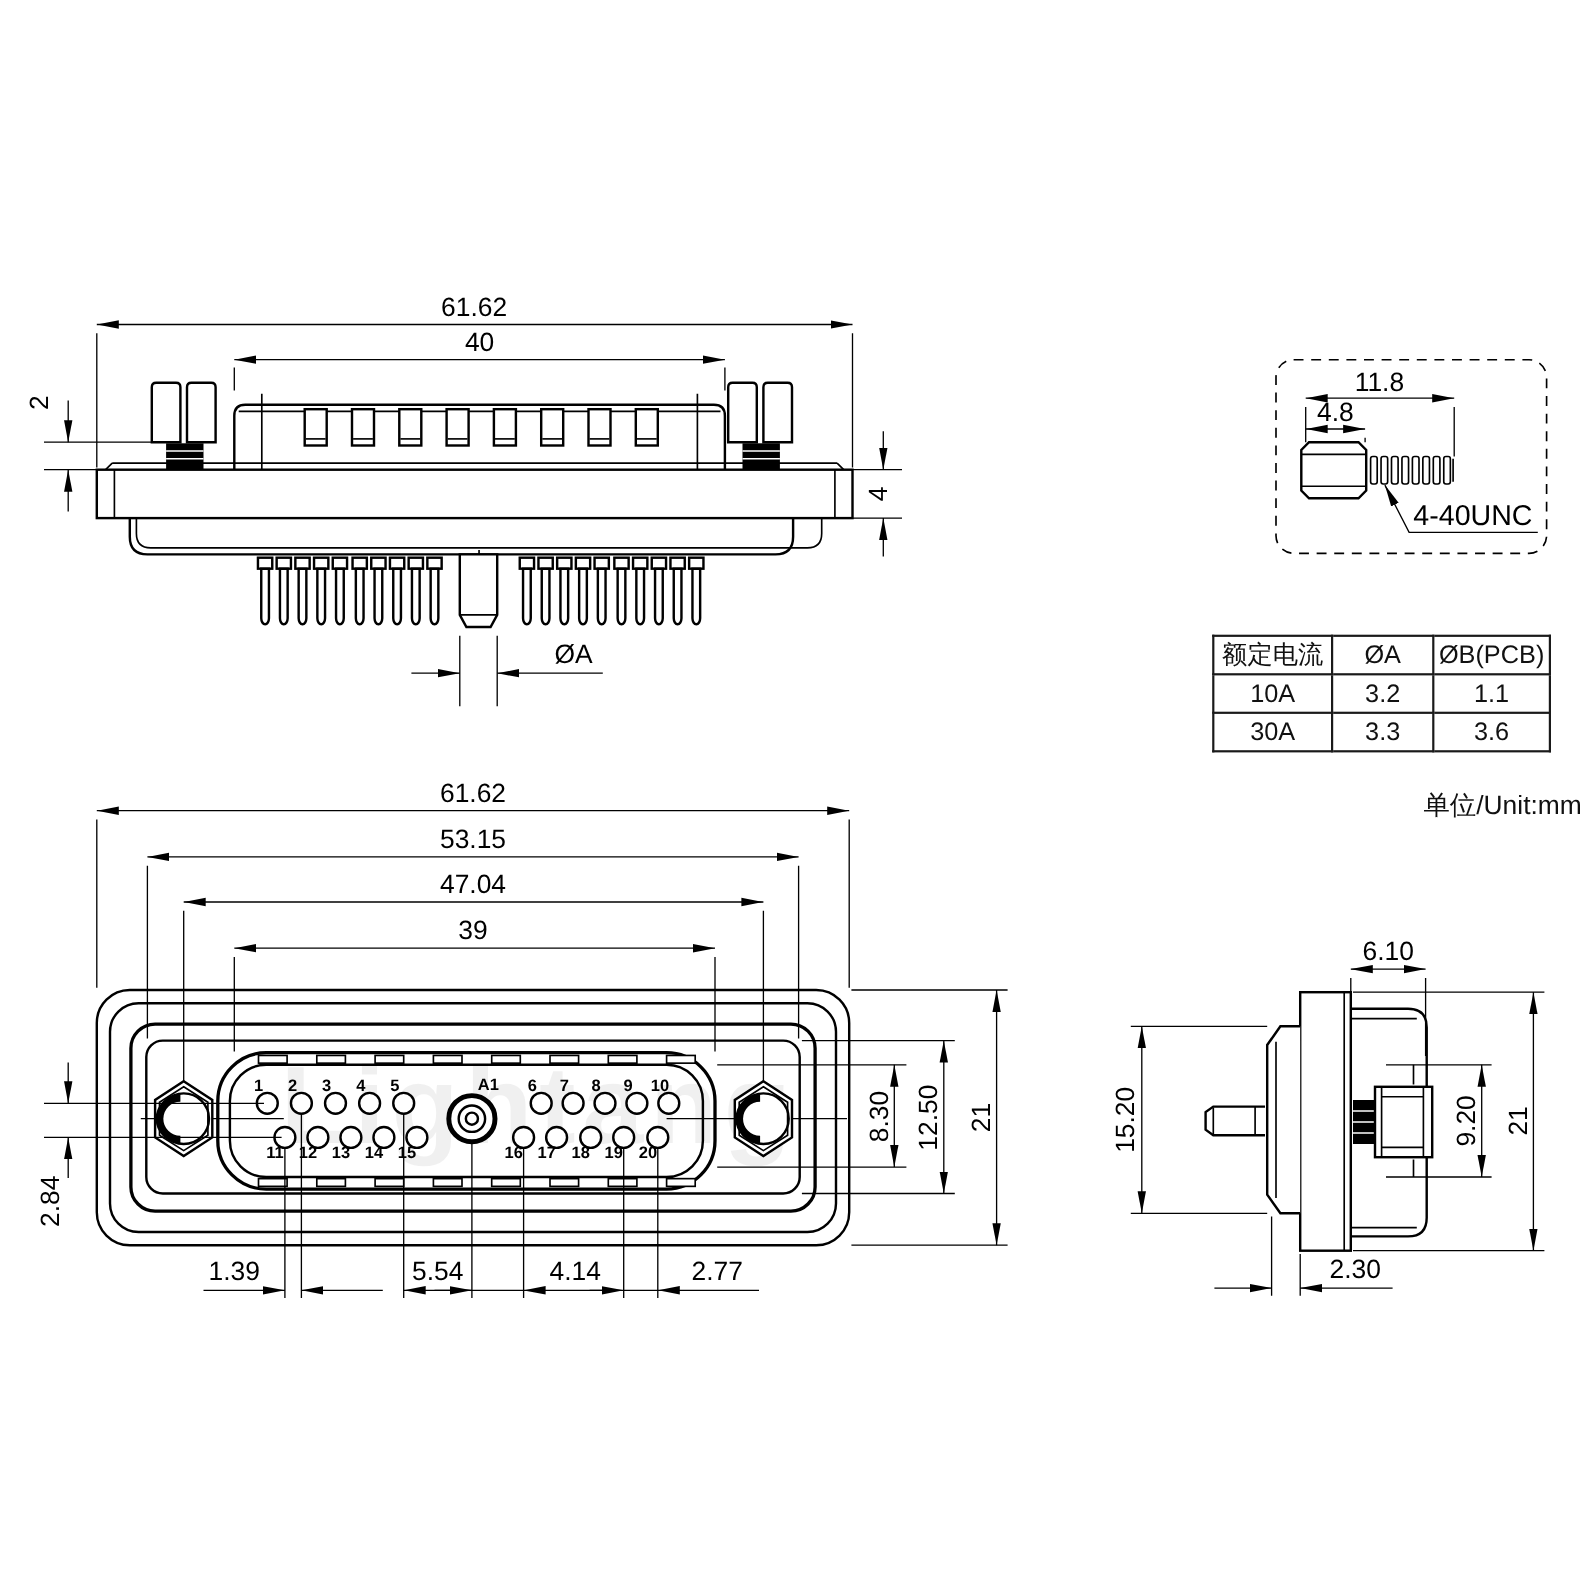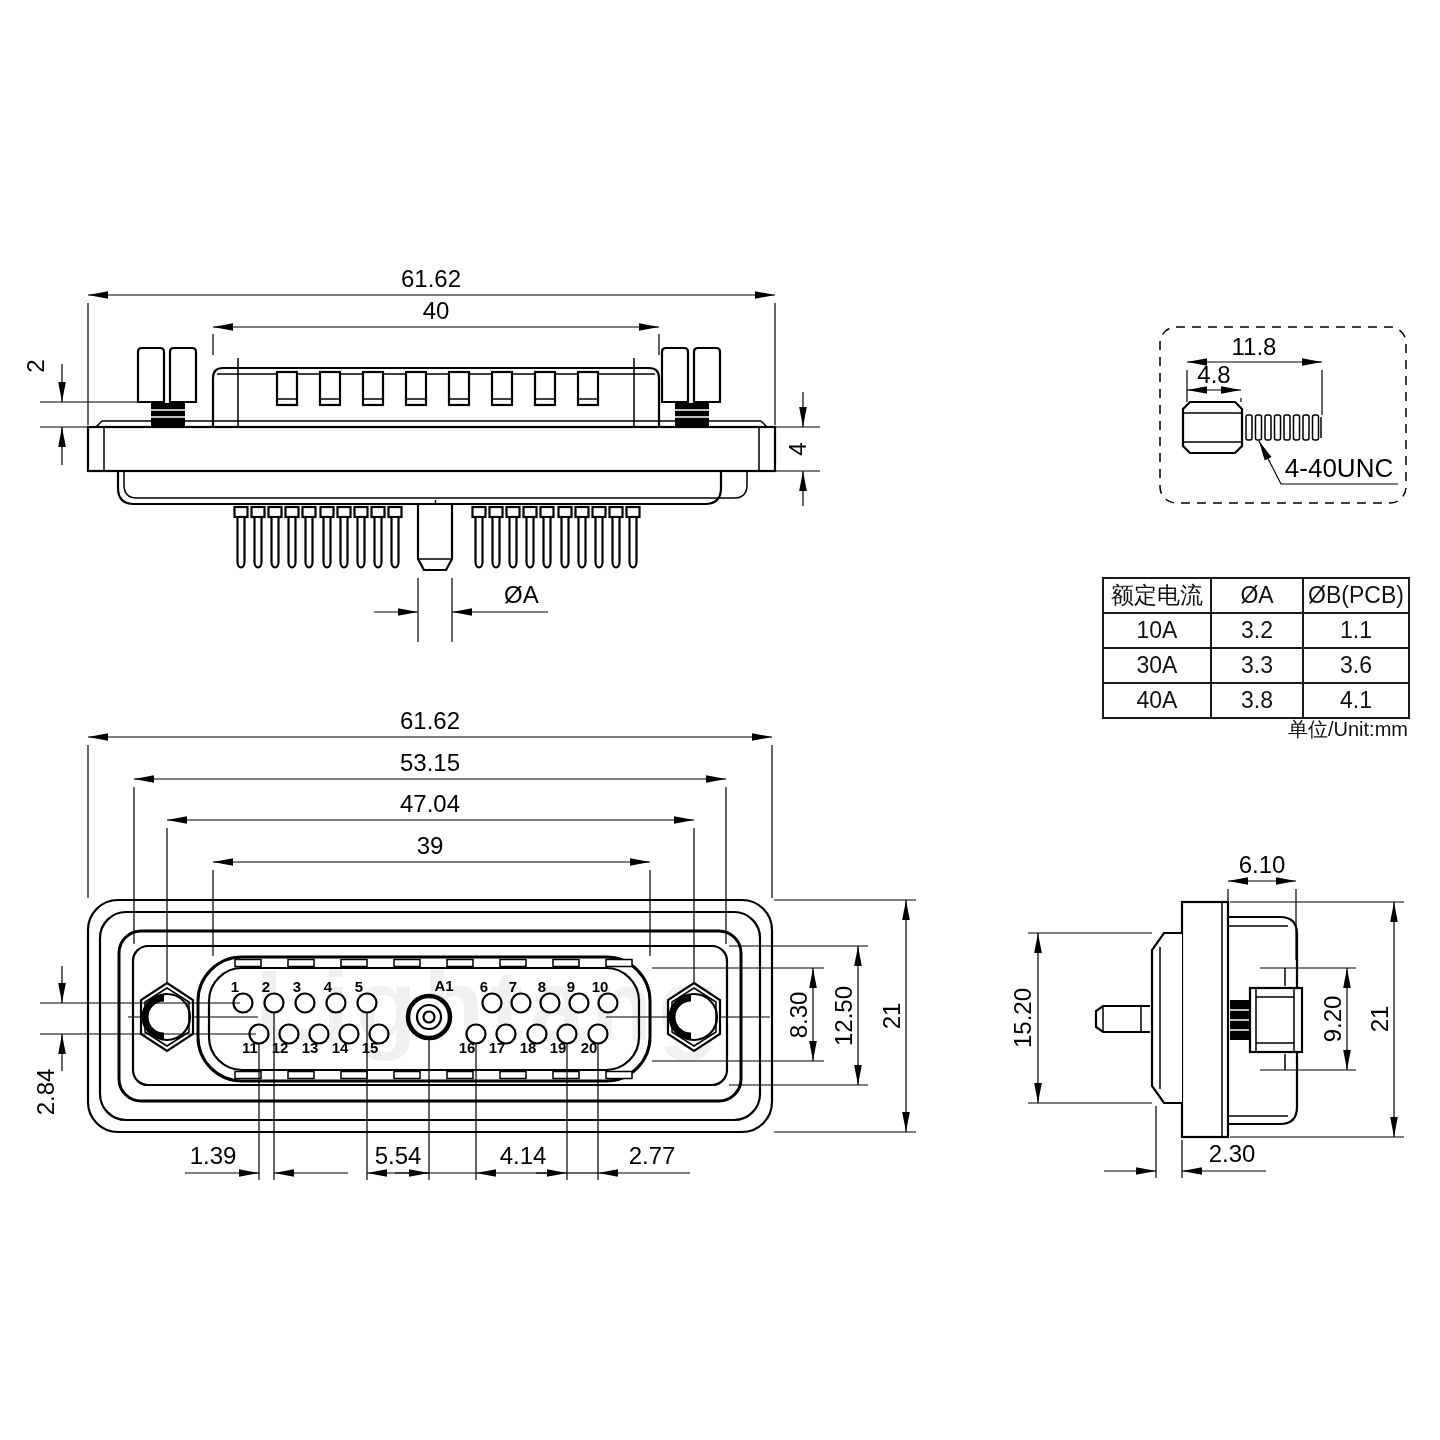--- a/index.html
+++ b/index.html
@@ -15,22 +15,22 @@
   svg .wf{fill:#fff;}
   svg .blk{fill:#000;stroke:none;}
   svg text{font-family:"Liberation Sans",sans-serif;font-size:24px;fill:#000;}
   svg text.tp{font-size:15px;font-weight:bold;}
   svg text.tbig{font-size:26px;}
   
   #spec{position:absolute;left:1102px;top:537px;border-collapse:collapse;
         table-layout:fixed;width:306px;margin-top:40px;}
   #spec td,#spec th{border:2.2px solid #1a1a1a;text-align:center;vertical-align:middle;
         height:33px;font-size:23px;font-weight:normal;color:#111;padding:0;}
-  #unit{position:absolute;left:1150px;top:716px;width:258px;text-align:right;
-        font-size:20px;color:#111;}
+  #unit{position:absolute;left:1180px;top:716px;width:258px;text-align:right;
+        font-size:24px;color:#111;}
 </style>
 </head>
 <body>
 
 <div id="page">
 
   <div id="wm">Lightang</div>
 
   <svg width="1440" height="1440" viewBox="0 0 1440 1440">
     <defs>
@@ -345,22 +345,17 @@
     <tr>
       <td>10A</td>
       <td>3.2</td>
       <td>1.1</td>
     </tr>
     <tr>
       <td>30A</td>
       <td>3.3</td>
       <td>3.6</td>
     </tr>
-    <tr>
-      <td>40A</td>
-      <td>3.8</td>
-      <td>4.1</td>
-    </tr>
   </tbody>
     </table>
   <div id="unit">单位/Unit:mm</div>
 
 </div>
 
 </body></html>

